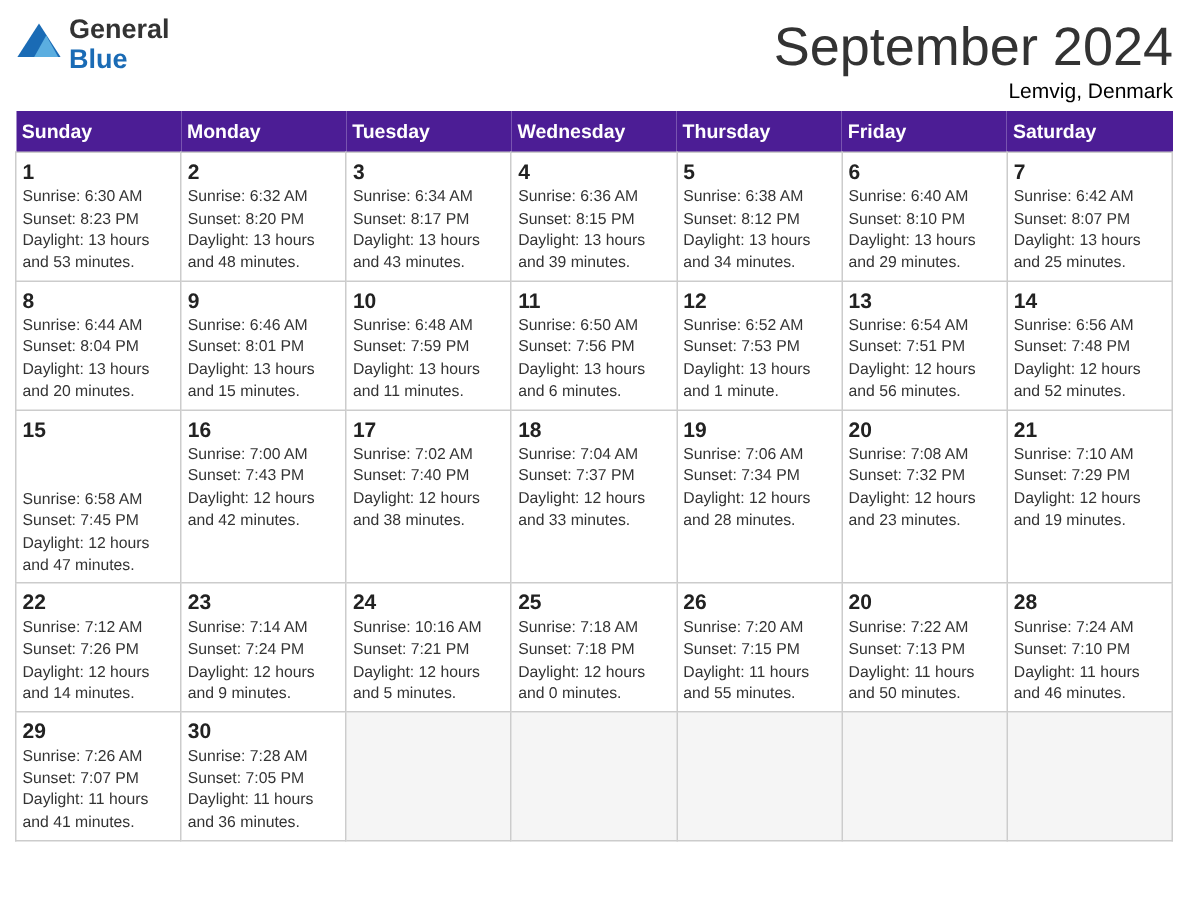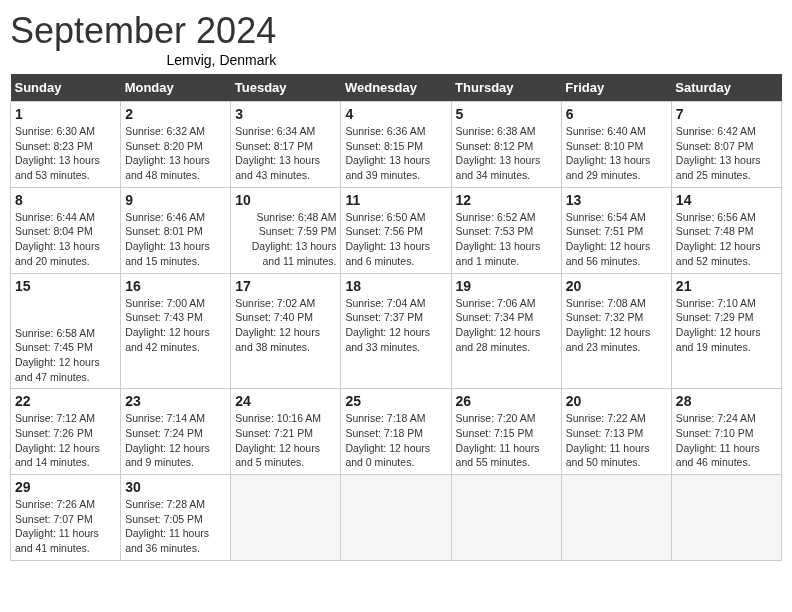--- a/index.html
+++ b/index.html
@@ -45,21 +45,21 @@
     .location {
       font-size: 14px;
       color: #000000;
     }
     table {
       width: 100%;
       border-collapse: collapse;
       font-size: 11px;
     }
     thead tr th {
-      background: #404040;
+      background: #4c1d95;
       color: #fff;
       padding: 6px 4px;
       text-align: left;
       font-size: 13px;
       font-weight: bold;
     }
     tbody tr td {
       border: 1px solid #ccc;
       vertical-align: top;
       padding: 4px;
@@ -78,20 +78,30 @@
     .day-info {
       font-size: 10.5px;
       color: #333;
       line-height: 1.4;
     }
   </style>
 </head>
 <body>
 
 <div class="header-area">
+  <div class="logo">
+    <svg class="logo-icon" viewBox="0 0 40 40" xmlns="http://www.w3.org/2000/svg">
+      <polygon points="20,2 38,30 2,30" fill="#1a6bb5"></polygon>
+      <polygon points="26,12 36,30 16,30" fill="#5baee0"></polygon>
+    </svg>
+    <div class="logo-text">
+      <div>General</div>
+      <div><span>Blue</span></div>
+    </div>
+  </div>
   <div class="title-area">
     <div class="month-year">September 2024</div>
     <div class="location">Lemvig, Denmark</div>
   </div>
 </div>
 
 <table>
   <thead>
     <tr>
       <th>Sunday</th>
@@ -165,21 +175,21 @@
         </td>
         <td>
           <div class="day-num">9</div>
           <div class="day-info" style="white-space: pre-line;">Sunrise: 6:46 AM
 Sunset: 8:01 PM
 Daylight: 13 hours
 and 15 minutes.</div>
         </td>
         <td>
           <div class="day-num">10</div>
-          <div class="day-info" style="white-space: pre-line; text-align: right;">Sunrise: 6:48 AM
+          <div class="day-info" style="white-space: pre-line;">Sunrise: 6:48 AM
 Sunset: 7:59 PM
 Daylight: 13 hours
 and 11 minutes.</div>
         </td>
         <td>
           <div class="day-num">11</div>
           <div class="day-info" style="white-space: pre-line;">Sunrise: 6:50 AM
 Sunset: 7:56 PM
 Daylight: 13 hours
 and 6 minutes.</div>

